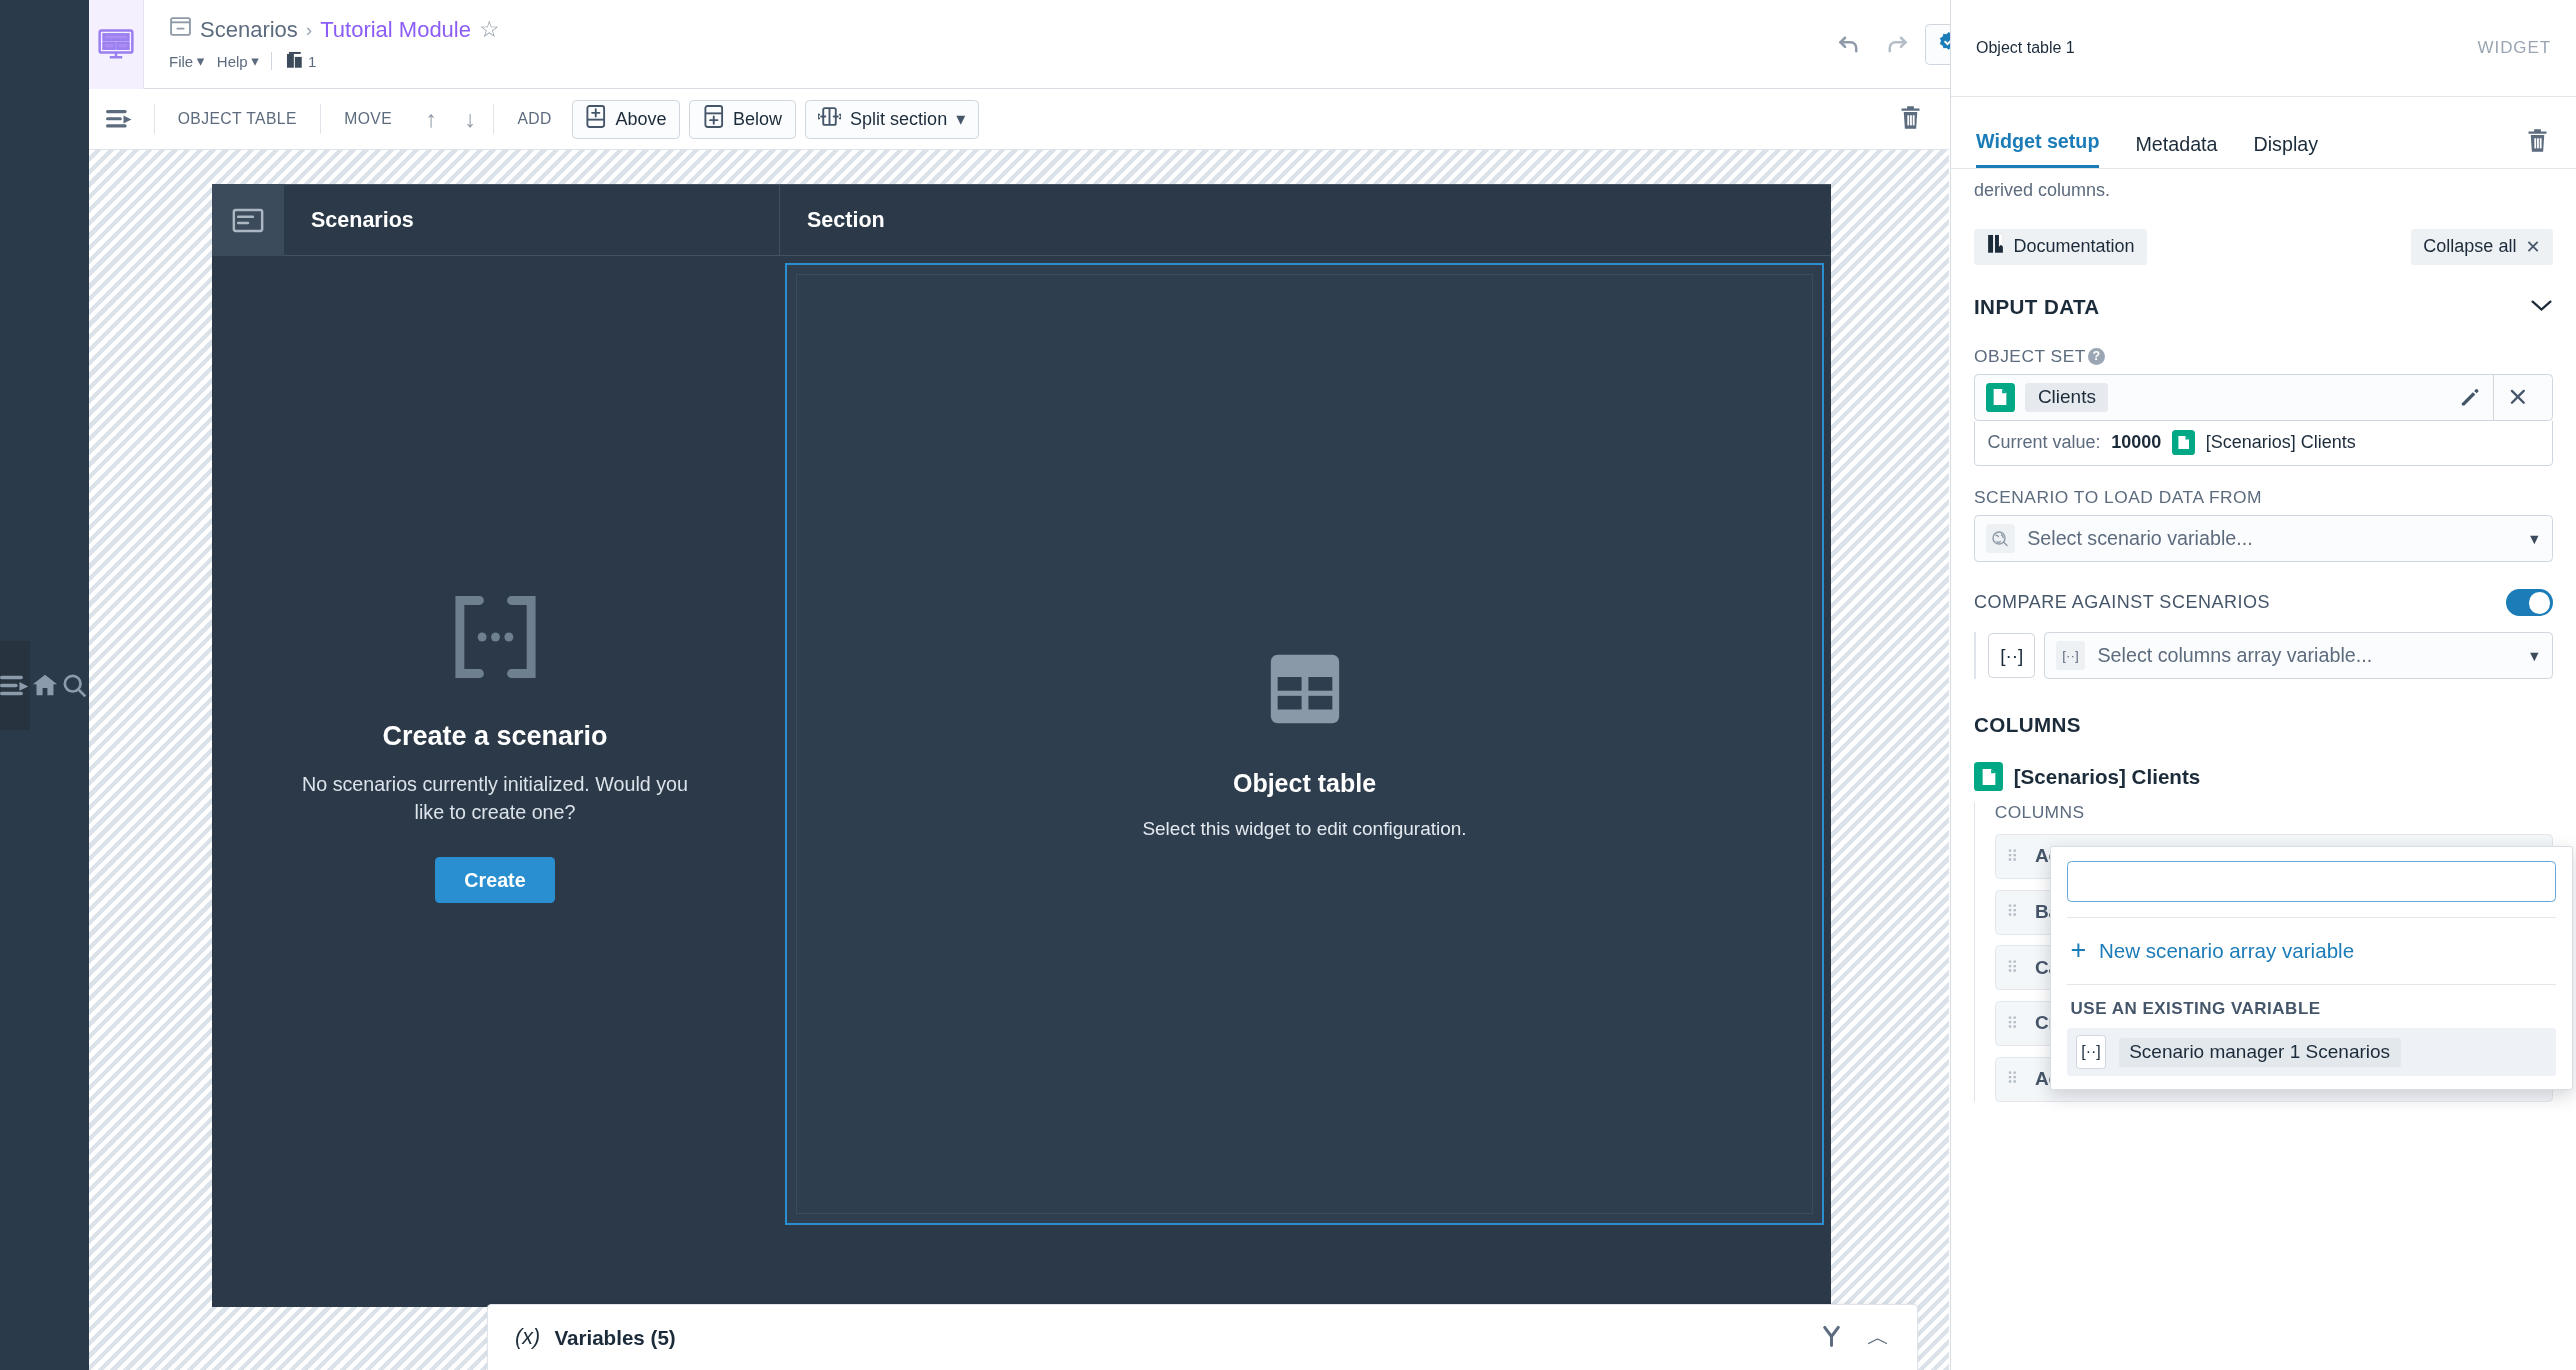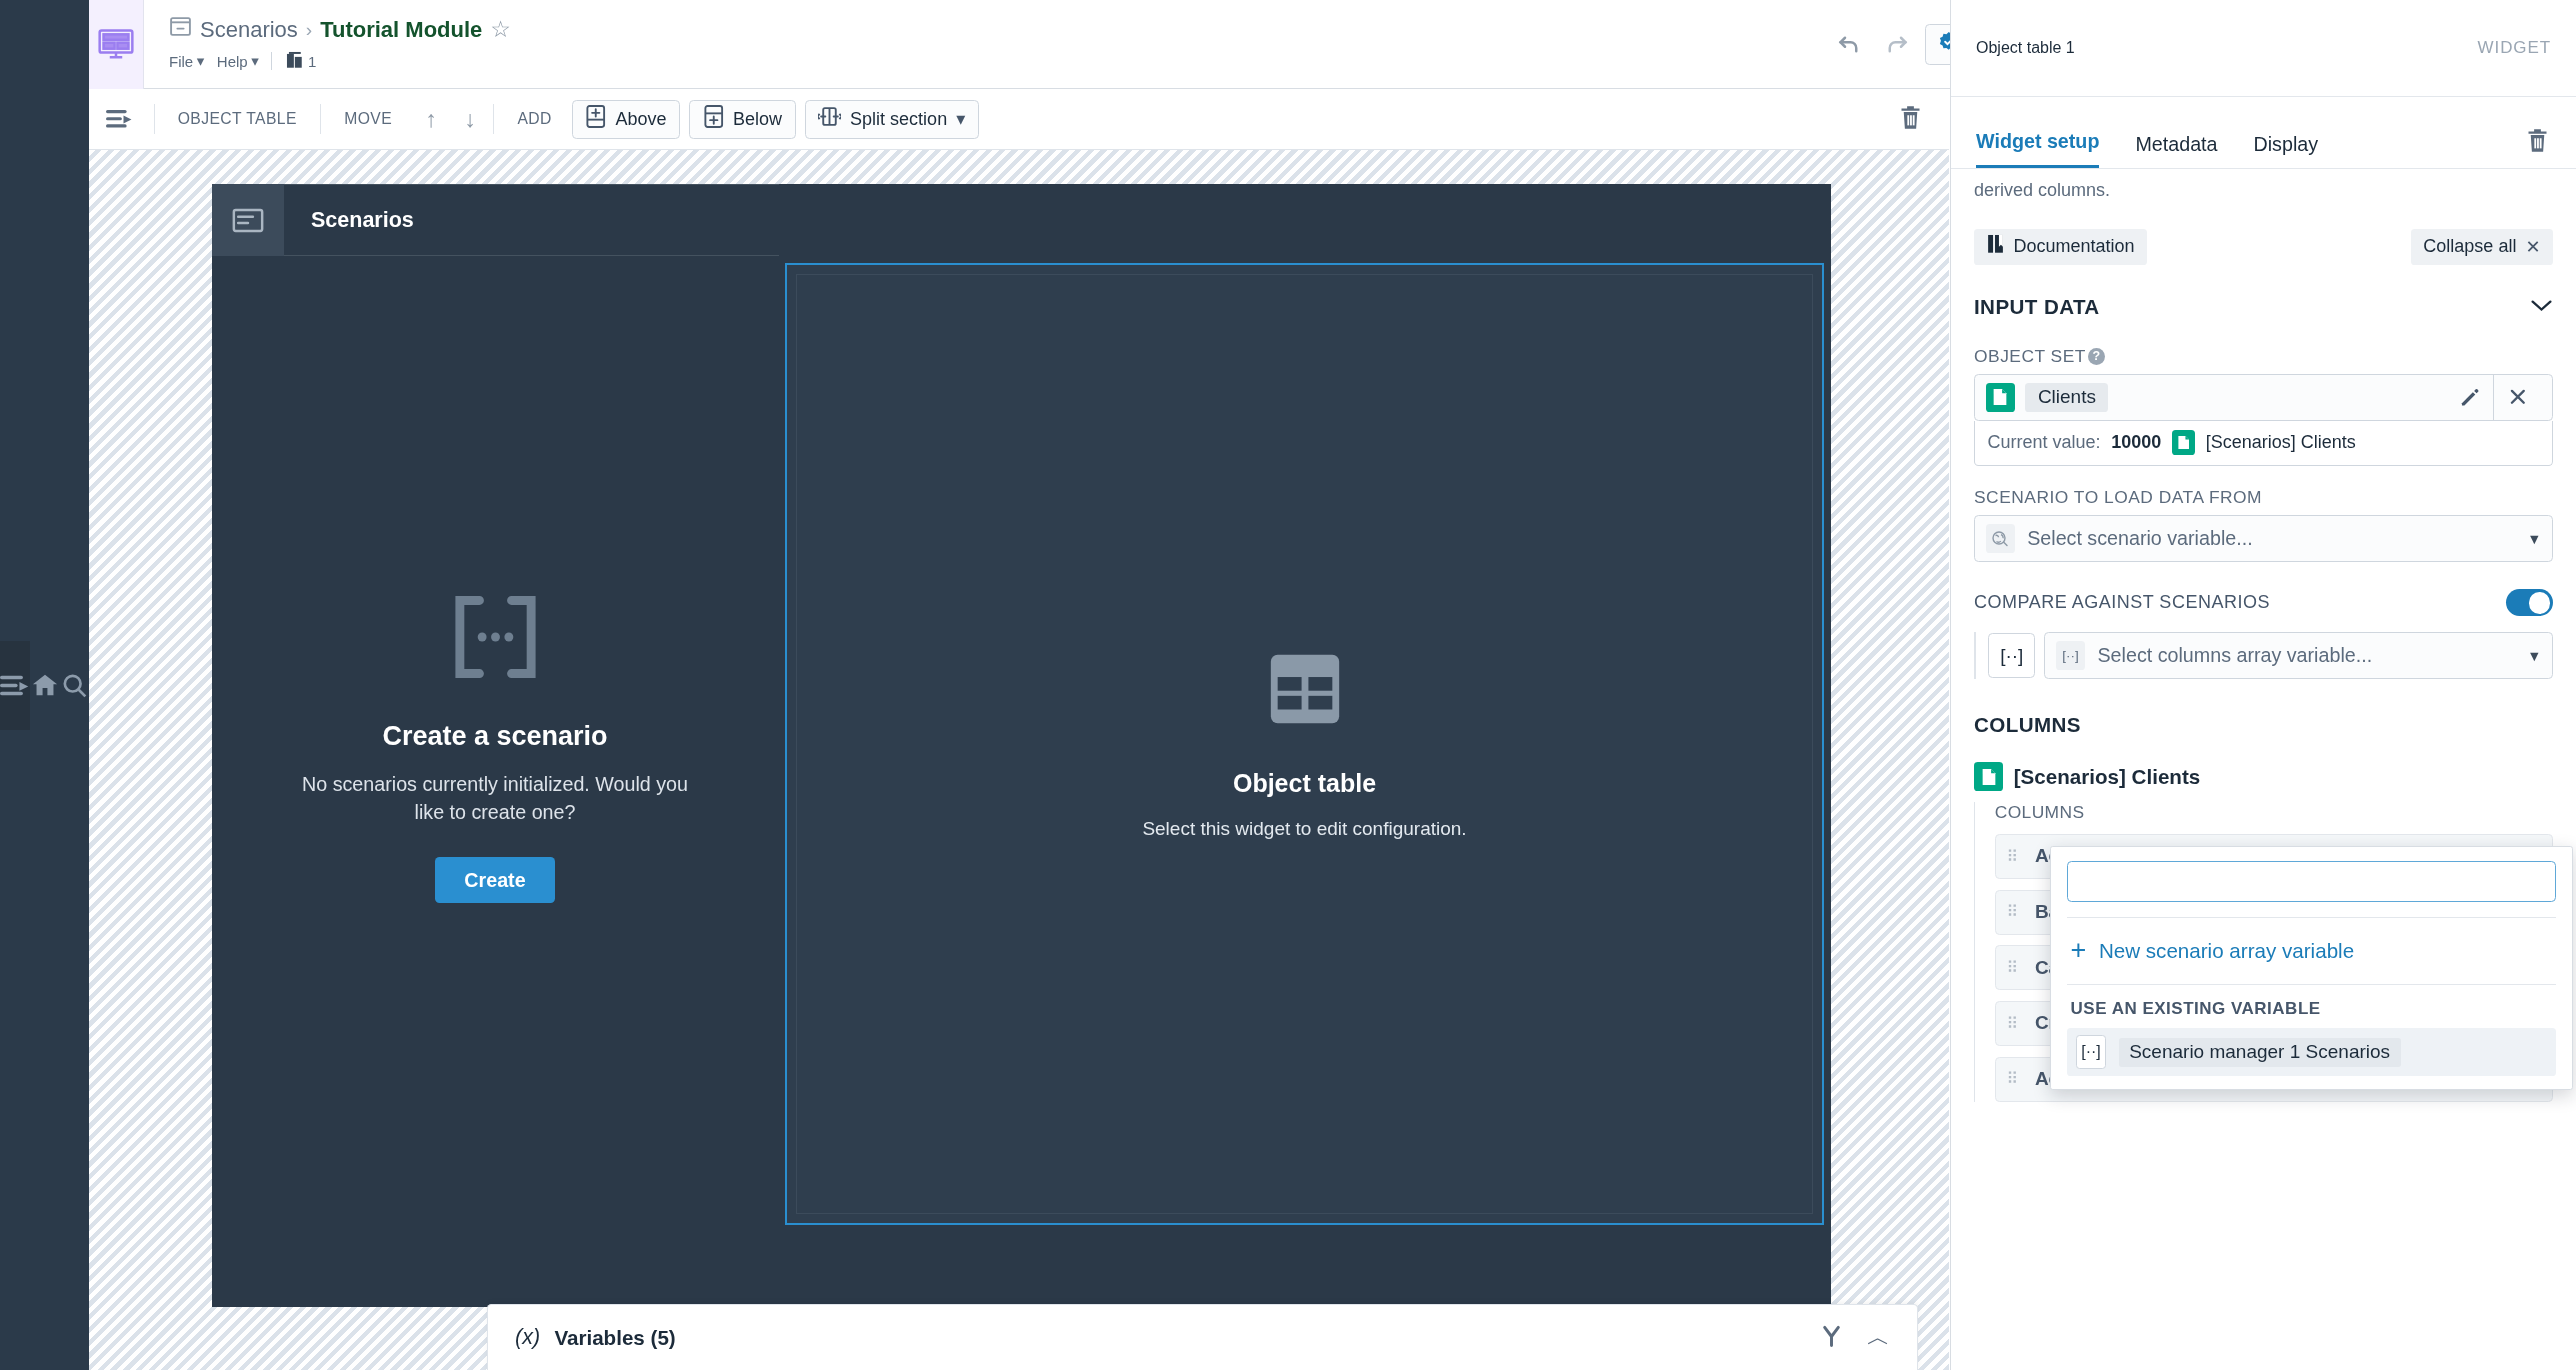--- a/index.html
+++ b/index.html
@@ -46,21 +46,21 @@
   }
   .app-badge {
     width: 55px; height: 89px; background: #f4f0fe;
     display: flex; align-items: center; justify-content: center;
     border-right: 0.9px solid #e2e3ee;
   }
   .crumbs { padding-left: 25px; display: flex; flex-direction: column; justify-content: center; gap: 3.6px; }
   .crumb-row1 { display: flex; align-items: center; gap: 8px; font-size: 22px; }
   .crumb-link { color: #5c6b7d; }
   .crumb-sep { color: #9aa6b3; font-size: 19px; }
-  .crumb-cur { color: #14532d; font-weight: bold; }
+  .crumb-cur { color: #8b5cf6; font-weight: normal; }
   .crumb-row2 { display: flex; align-items: center; gap: 12.5px; font-size: 15px; color: #5c6b7d; margin-top: 1.8px; }
   .menu-item { cursor: pointer; display: flex; align-items: center; gap: 3.6px; }
   .vsep { width: 0.9px; height: 18px; background: #cfd6de; }
 
   .top-right { margin-left: auto; display: flex; align-items: center; gap: 9px; padding-right: 19.7px; }
   .icon-btn {
     width: 38px; height: 38px; display: flex; align-items: center; justify-content: center;
     color: #8e9aa7; cursor: pointer;
   }
   .ver-btn {
@@ -575,20 +575,21 @@
   <div id="board">
     <div class="board-head">
       <div class="board-head-tile">
         <svg width="32" height="25" viewBox="0 0 26 20" fill="none" stroke="#aab6c2" stroke-width="2">
           <rect x="1.5" y="1.5" width="23" height="17" rx="1.5"></rect>
             <path d="M5 7h12M5 12h8" stroke-linecap="round"></path>
           </svg>
       </div>
       <div class="board-cols" style="flex:1">
         <div class="board-col-hd col-left" style="width:495px">Scenarios</div>
+        <div class="board-col-hd col-right">Section</div>
       </div>
     </div>
     <div class="board-body">
       <div class="pane-left">
         <div>
           <svg width="107" height="98" viewBox="0 0 120 110" fill="none" stroke="#6e7f90" stroke-width="10" stroke-linecap="round">
             <path d="M42 14 H20 V96 H42"></path>
               <path d="M78 14 H100 V96 H78"></path>
             <circle cx="45" cy="55" r="5" fill="#6e7f90" stroke="none"></circle>
             <circle cx="60" cy="55" r="5" fill="#6e7f90" stroke="none"></circle>

